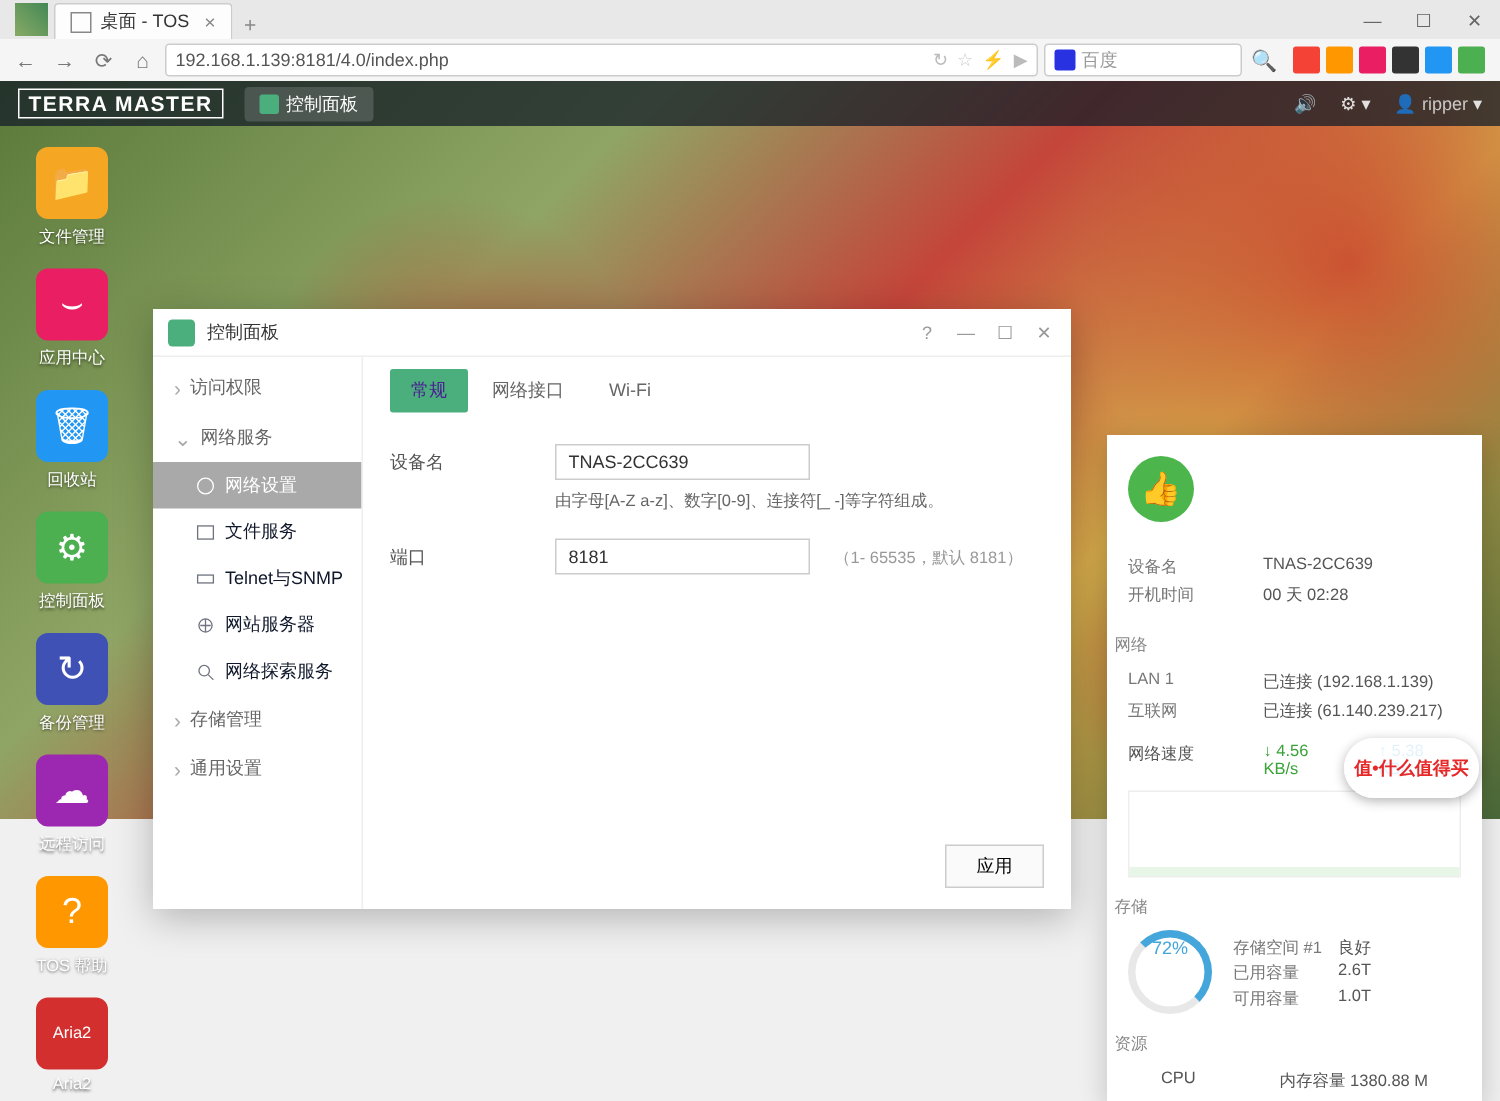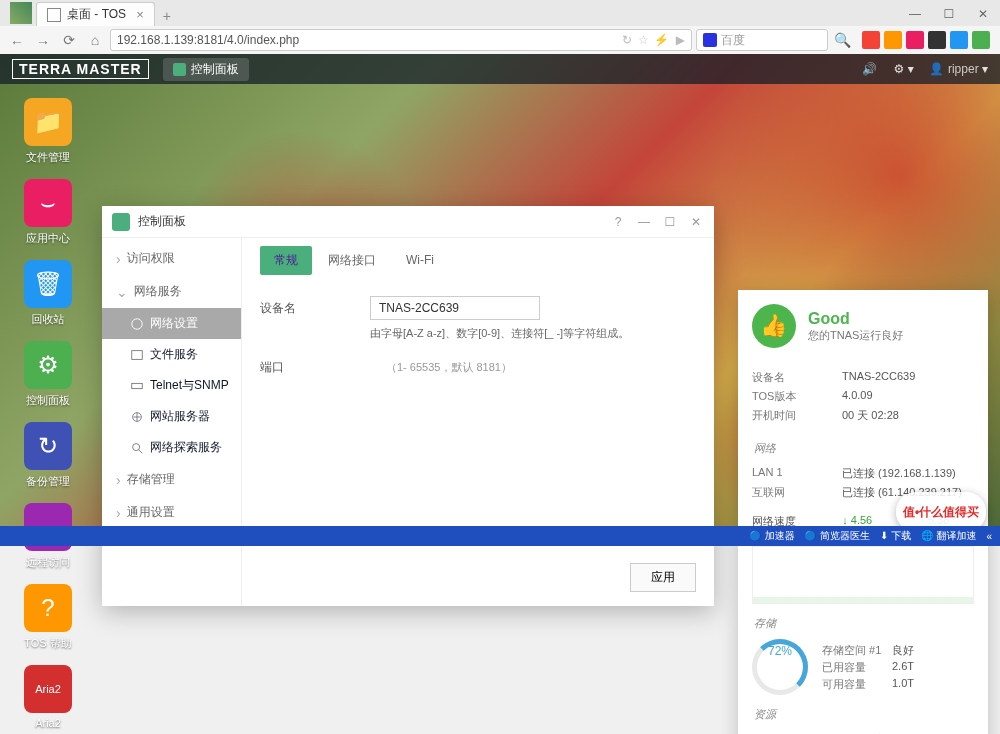--- a/index.html
+++ b/index.html
@@ -70,21 +70,21 @@
 
 .status-widget { position:absolute; top:236px; right:12px; width:250px; background:#fff; box-shadow:0 4px 18px rgba(0,0,0,.2); font-size:11px; color:#555; padding-bottom:8px;}
 .good-head { display:flex; align-items:center; gap:12px; padding:14px;}
 .good-circle { width:44px; height:44px; border-radius:50%; background:#4cb64c; display:flex; align-items:center; justify-content:center; color:#fff; font-size:22px;}
 .good-title { color:#4cb64c; font-weight:bold; font-size:16px;}
 .good-sub { font-size:11px; color:#777;}
 .sw-section { padding:4px 14px 8px;}
 .sw-row { display:flex; margin:4px 0;}
 .sw-row .k { width:90px; color:#777;}
 .sw-row .v { color:#555;}
-.sw-hdr { color:#888; padding:6px 16px 2px; font-size:11px;font-style:italic;}
+.sw-hdr { color:#888; padding:6px 5px 2px; font-size:11px;}
 .speed-row { display:flex; gap:22px; padding:2px 14px 6px; font-size:11px;}
 .speed-row .dn { color:#3aa23a;}
 .speed-row .up { color:#44a6db;}
 .mini-chart { height:58px; margin:2px 14px 6px; border:1px solid #eee; background:linear-gradient(to top,#e8f6e8 0,#e8f6e8 6px,transparent 6px);}
 .store-row { display:flex; align-items:center; gap:14px; padding:6px 14px;}
 .ring { width:56px; height:56px; border-radius:50%; border:5px solid #e8e8e8; display:flex; justify-content:center; font-size:12px; color:#44a6db; position:relative;}
 .ring::after { content:""; position:absolute; inset:-5px; border-radius:50%; border:5px solid transparent; border-top-color:#44a6db; border-right-color:#44a6db;}
 .store-info .row { display:flex; margin:2px 0; font-size:11px;}
 .store-info .row .k{ width:70px; color:#777;}
 .res-row { display:flex; justify-content:space-around; padding:8px 8px 0;}
@@ -258,43 +258,36 @@
           <div class="cp-tab"><span>网络接口</span></div>
           <div class="cp-tab"><span>Wi-Fi</span></div>
         </div>
         <div class="form-row">
           <label>设备名</label>
           <input type="text" value="TNAS-2CC639" style="">
         </div>
         <div class="hint">由字母[A-Z a-z]、数字[0-9]、连接符[_ -]等字符组成。</div>
         <div class="form-row">
           <label>端口</label>
+          <input type="text" value="8181" style="">
           <span class="hint-side">（1- 65535，默认 8181）</span>
         </div>
         <button class="apply-btn"><span>应用</span></button>
       </div>
     </div>
   </div>
 
   <div class="status-widget">
     <div class="good-head">
       <div class="good-circle">👍</div>
-      <div>
-        <div class="good-title">Good</div>
-        <div class="good-sub">您的TNAS运行良好</div>
-      </div>
     </div>
     <div class="sw-section">
       <div class="sw-row">
           <span class="k">设备名</span>
           <span class="v">TNAS-2CC639</span>
-        </div>
-      <div class="sw-row">
-          <span class="k">TOS版本</span>
-          <span class="v">4.0.09</span>
         </div>
       <div class="sw-row">
           <span class="k">开机时间</span>
           <span class="v">00 天 02:28</span>
         </div>
     </div>
     <div class="sw-hdr">网络</div>
     <div class="sw-section">
       <div class="sw-row">
           <span class="k">LAN 1</span>
@@ -341,22 +334,13 @@
         <div>内存容量 1380.88 M</div>
 
       </div>
     </div>
   </div>
 
   <div class="watermark">
       <span>值•什么值得买</span>
     </div>
 
-  <div class="taskbar">
-    <div class="right">
-      <span>🔵 <span>加速器</span></span>
-      <span>🔵 <span>简览器医生</span></span>
-      <span>⬇ <span>下载</span></span>
-      <span>🌐 <span>翻译加速</span></span>
-      <span>«</span>
-    </div>
-  </div>
 </div>
 
 </body></html>

